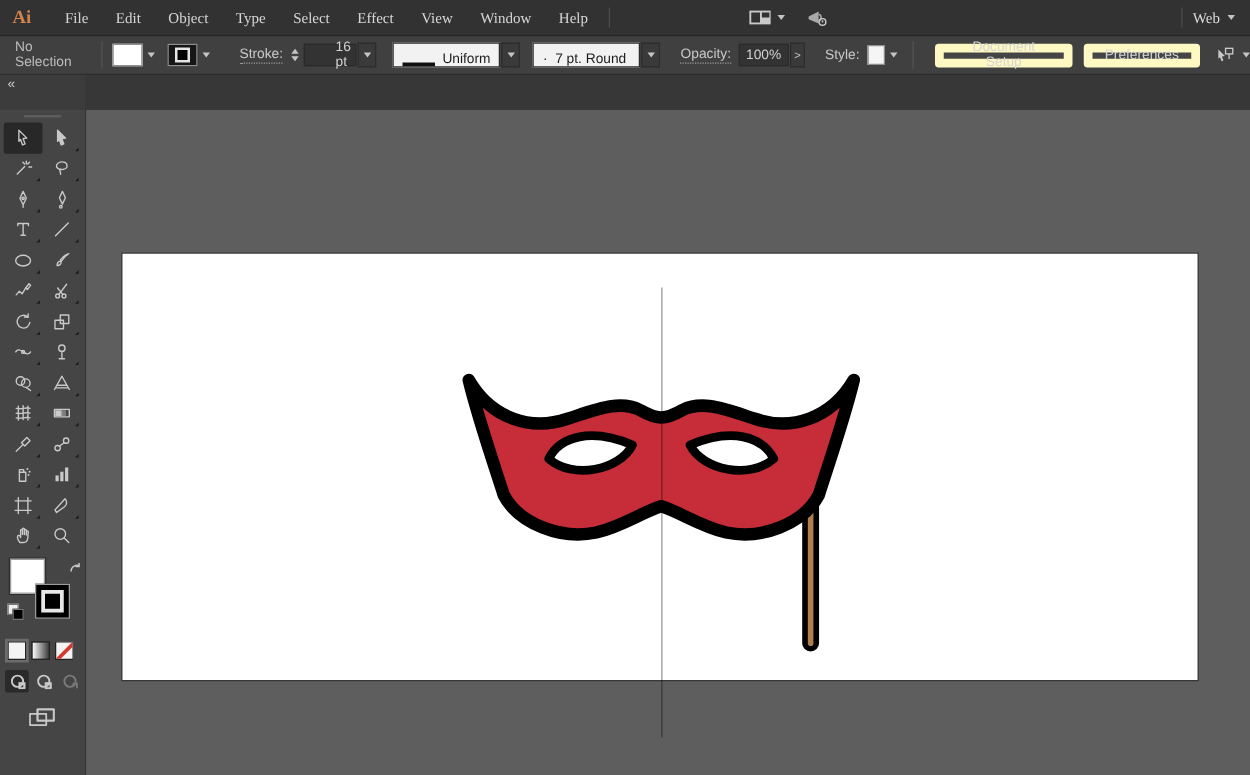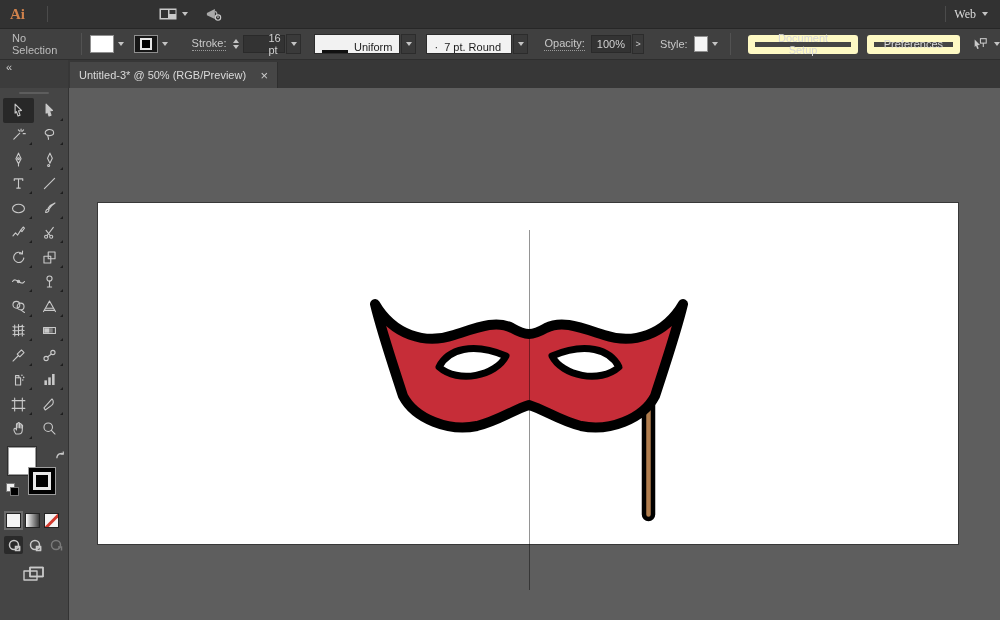--- a/index.html
+++ b/index.html
@@ -96,20 +96,31 @@
   .artboard{position:absolute;left:29px;top:115px;width:860px;height:341px;background:var(--artboard,#fff);
             box-shadow:0 0 0 1px #383838;}
   .artboard svg{display:block;}
   .guide{position:absolute;left:460px;top:142px;width:1px;height:360px;background:rgba(0,0,0,0.42);z-index:5;}
 </style>
 </head>
 <body style="--logo: #d0824c; --mask-red: #c62d38; --outline: #000000; --stick: #b07d4e; --eye: #ffffff; --artboard: #ffffff; --canvas: #5e5e5e; --none-red: #d23a2e;">
 
 <div class="row menubar">
   <span class="logo">Ai</span>
+  <div id="menu-items" style="display:flex;align-items:center;">
+      <span class="menu-item">File</span>
+      <span class="menu-item">Edit</span>
+      <span class="menu-item">Object</span>
+      <span class="menu-item">Type</span>
+      <span class="menu-item">Select</span>
+      <span class="menu-item">Effect</span>
+      <span class="menu-item">View</span>
+      <span class="menu-item">Window</span>
+      <span class="menu-item">Help</span>
+    </div>
   <span class="mb-sep" style="margin-left:6px;"></span>
   <div id="quick-buttons" style="display:flex;align-items:center;">
       <span class="qbtn">Br</span>
       <span class="qbtn">St</span>
     </div>
   <div class="mb-icon">
     <svg viewBox="0 0 20 16">
       <rect x="1.5" y="2.5" width="17" height="11" fill="#c9c9c9" stroke="none"></rect>
       <rect x="3" y="4" width="7" height="8" fill="#323232" stroke="none"></rect>
       <rect x="11.5" y="4" width="6" height="4" fill="#323232" stroke="none"></rect>
@@ -196,24 +207,20 @@
       <polygon points="4,4 10,10 7.2,10.3 8.6,14 6.9,14.7 5.5,11 4,12.4" fill="#c9c9c9" stroke="none"></polygon>
       <rect x="10.5" y="3" width="6.5" height="5" fill="none" stroke="#c9c9c9" stroke-width="1.2"></rect>
       <path d="M13.7,8 V12.5" stroke="#c9c9c9" stroke-width="1.2"></path>
     </svg>
     <span class="chev"></span>
   </div>
 </div>
 
 <div class="row tabrow">
   <div class="collapse">«</div>
-  <div class="tab">
-    <span>Untitled-3* @ 50% (RGB/Preview)</span>
-    <span class="tab-close">×</span>
-  </div>
 </div>
 
 <div class="toolbar">
   <div class="gripper"></div>
   <div class="toolgrid" id="toolgrid">
       <div class="tool active">
         <svg viewBox="0 0 20 20">
           <polygon points="6,2.5 13.5,10 10,10.4 11.8,15.5 9.4,16.4 7.6,11.3 6,13"></polygon>
         </svg>
       </div>

